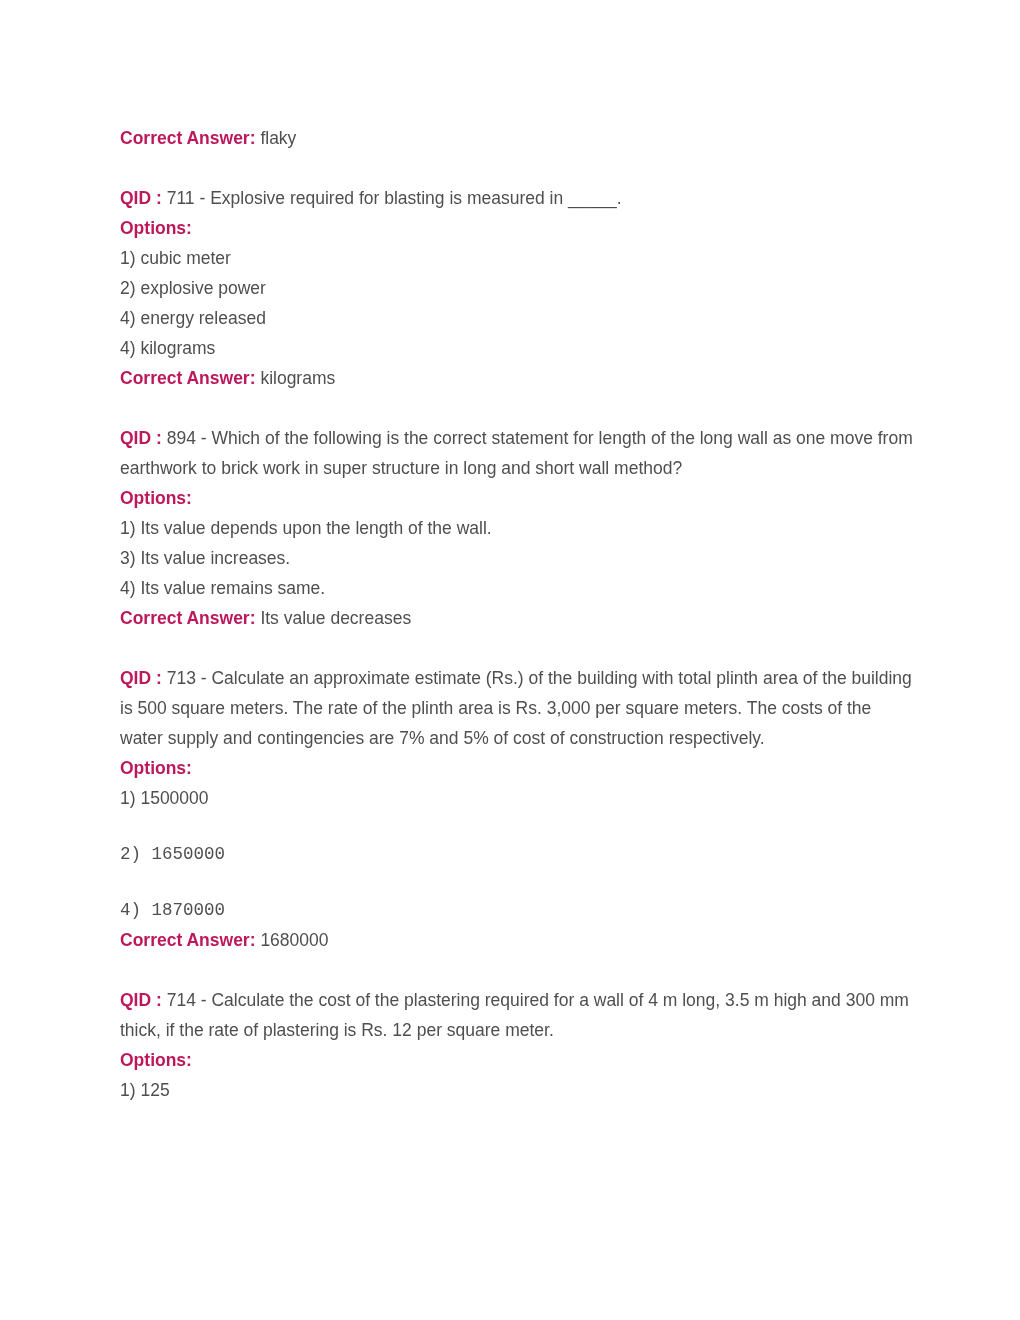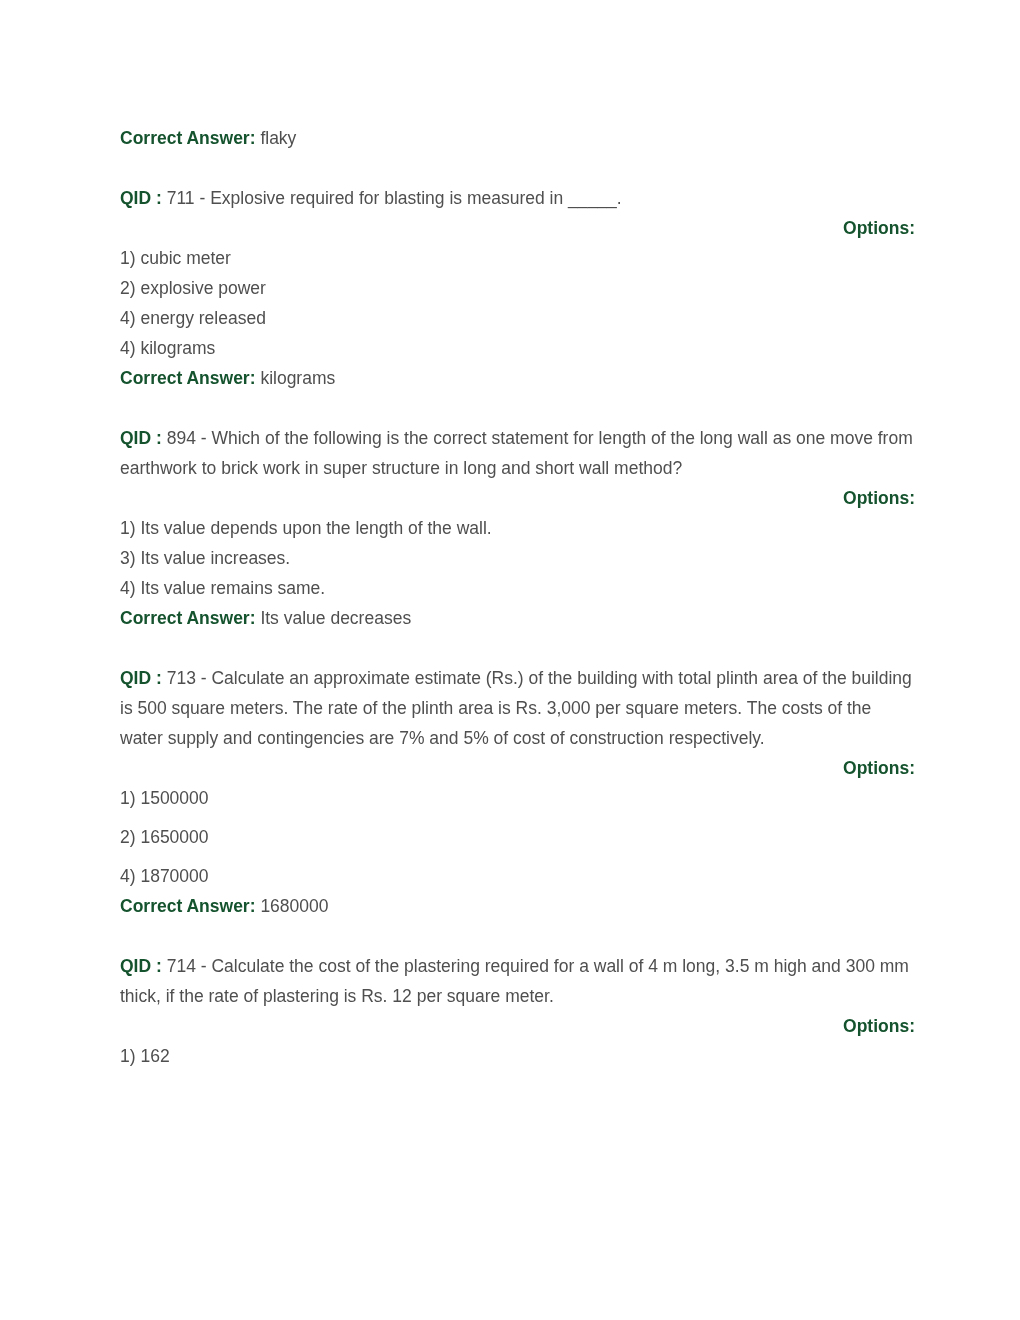--- a/index.html
+++ b/index.html
@@ -20,26 +20,26 @@
     width: 795px;
     font-size: 17.5px;
     line-height: 30px;
     color: #4f4f4f;
   }
   .block {
     margin: 0 0 30px 0;
   }
   .lbl {
     font-weight: bold;
-    color: #14532d;
-    text-align: right;
+    color: #be185d;
   }
   .line {  }
   .spaced-options .option + .option {
-    margin-top: 9px;
+    margin-top: 26px;
+    font-family: Liberation Mono, monospace;
   }
 </style>
 </head>
 <body>
 
 <div class="content">
 
   <div class="block">
     <div class="line"><span class="lbl">Correct Answer:</span> <span>flaky</span></div>
   </div>
@@ -68,16 +68,16 @@
     <div class="line lbl">Options:</div>
     <div class="option">1) 1500000</div>
     <div class="option">2) 1650000</div>
     <div class="option">4) 1870000</div>
     <div class="line"><span class="lbl">Correct Answer:</span> <span>1680000</span></div>
   </div>
 
   <div class="block">
     <div class="line"><span class="lbl">QID :</span> <span>714 - Calculate the cost of the plastering required for a wall of 4 m long, 3.5 m high and 300 mm thick, if the rate of plastering is Rs. 12 per square meter.</span></div>
     <div class="line lbl">Options:</div>
-    <div class="option">1) 162</div>
+    <div class="option">1) 125</div>
   </div>
 
 </div>
 
 </body></html>

